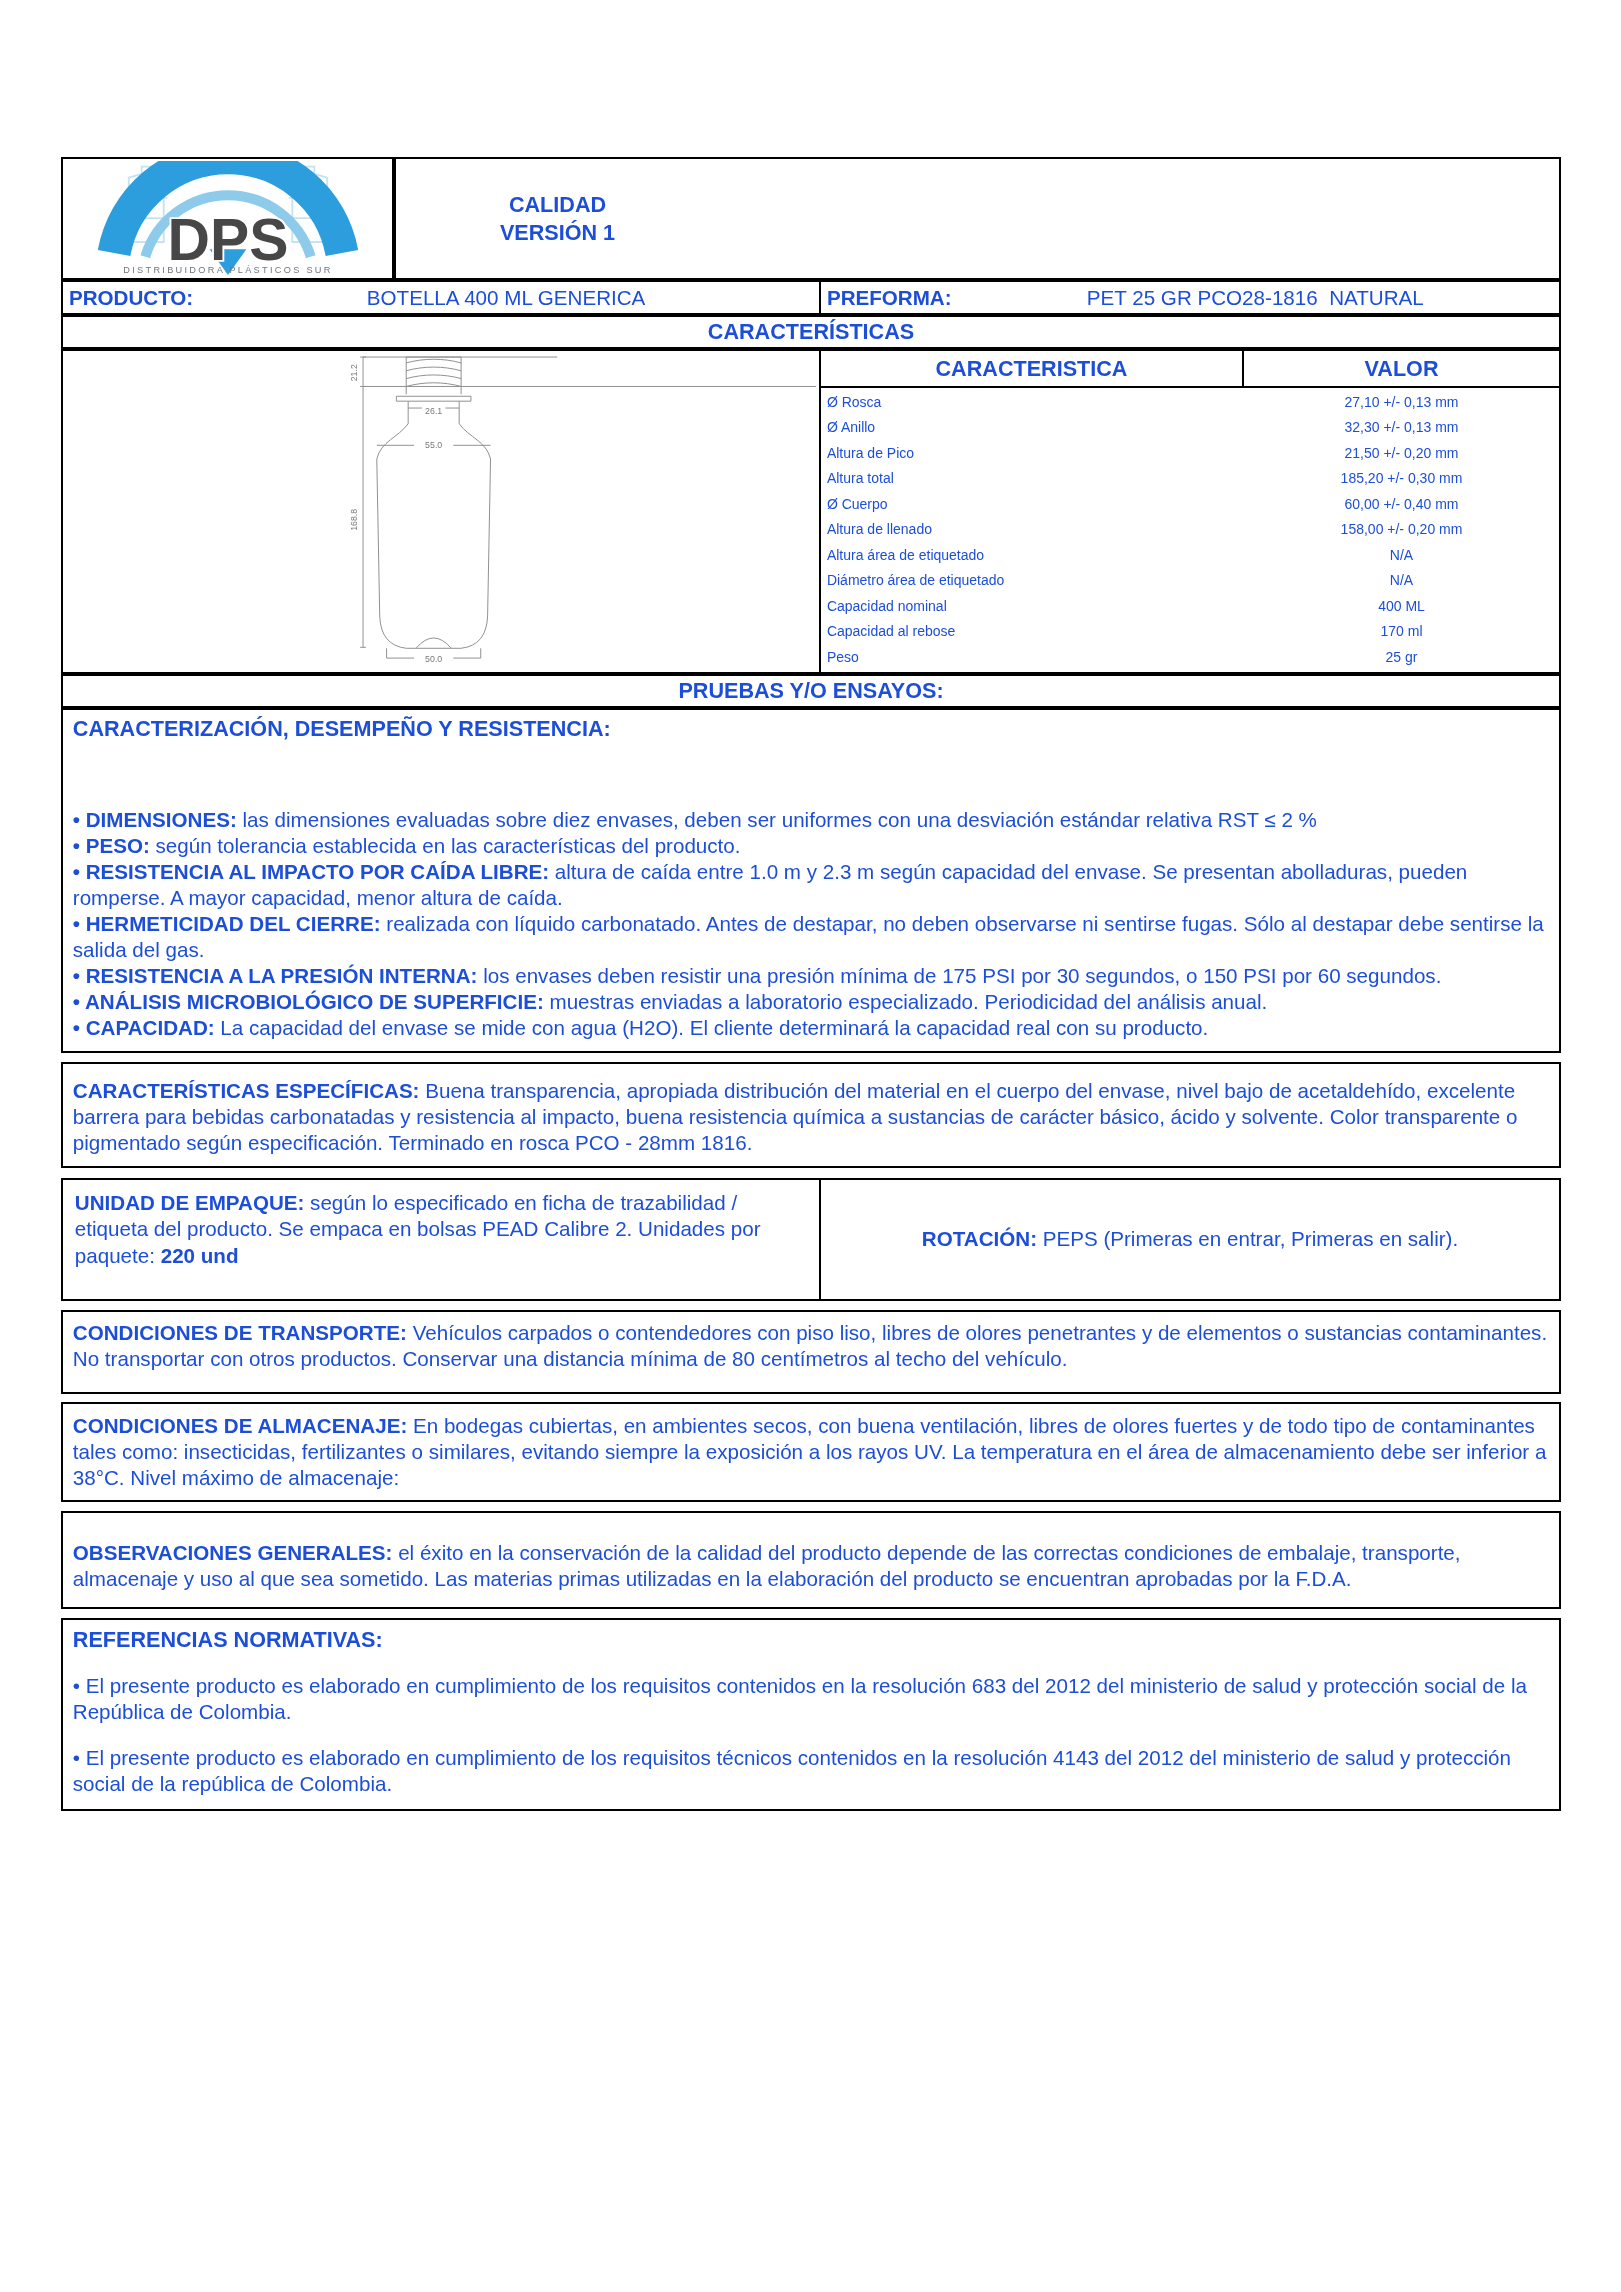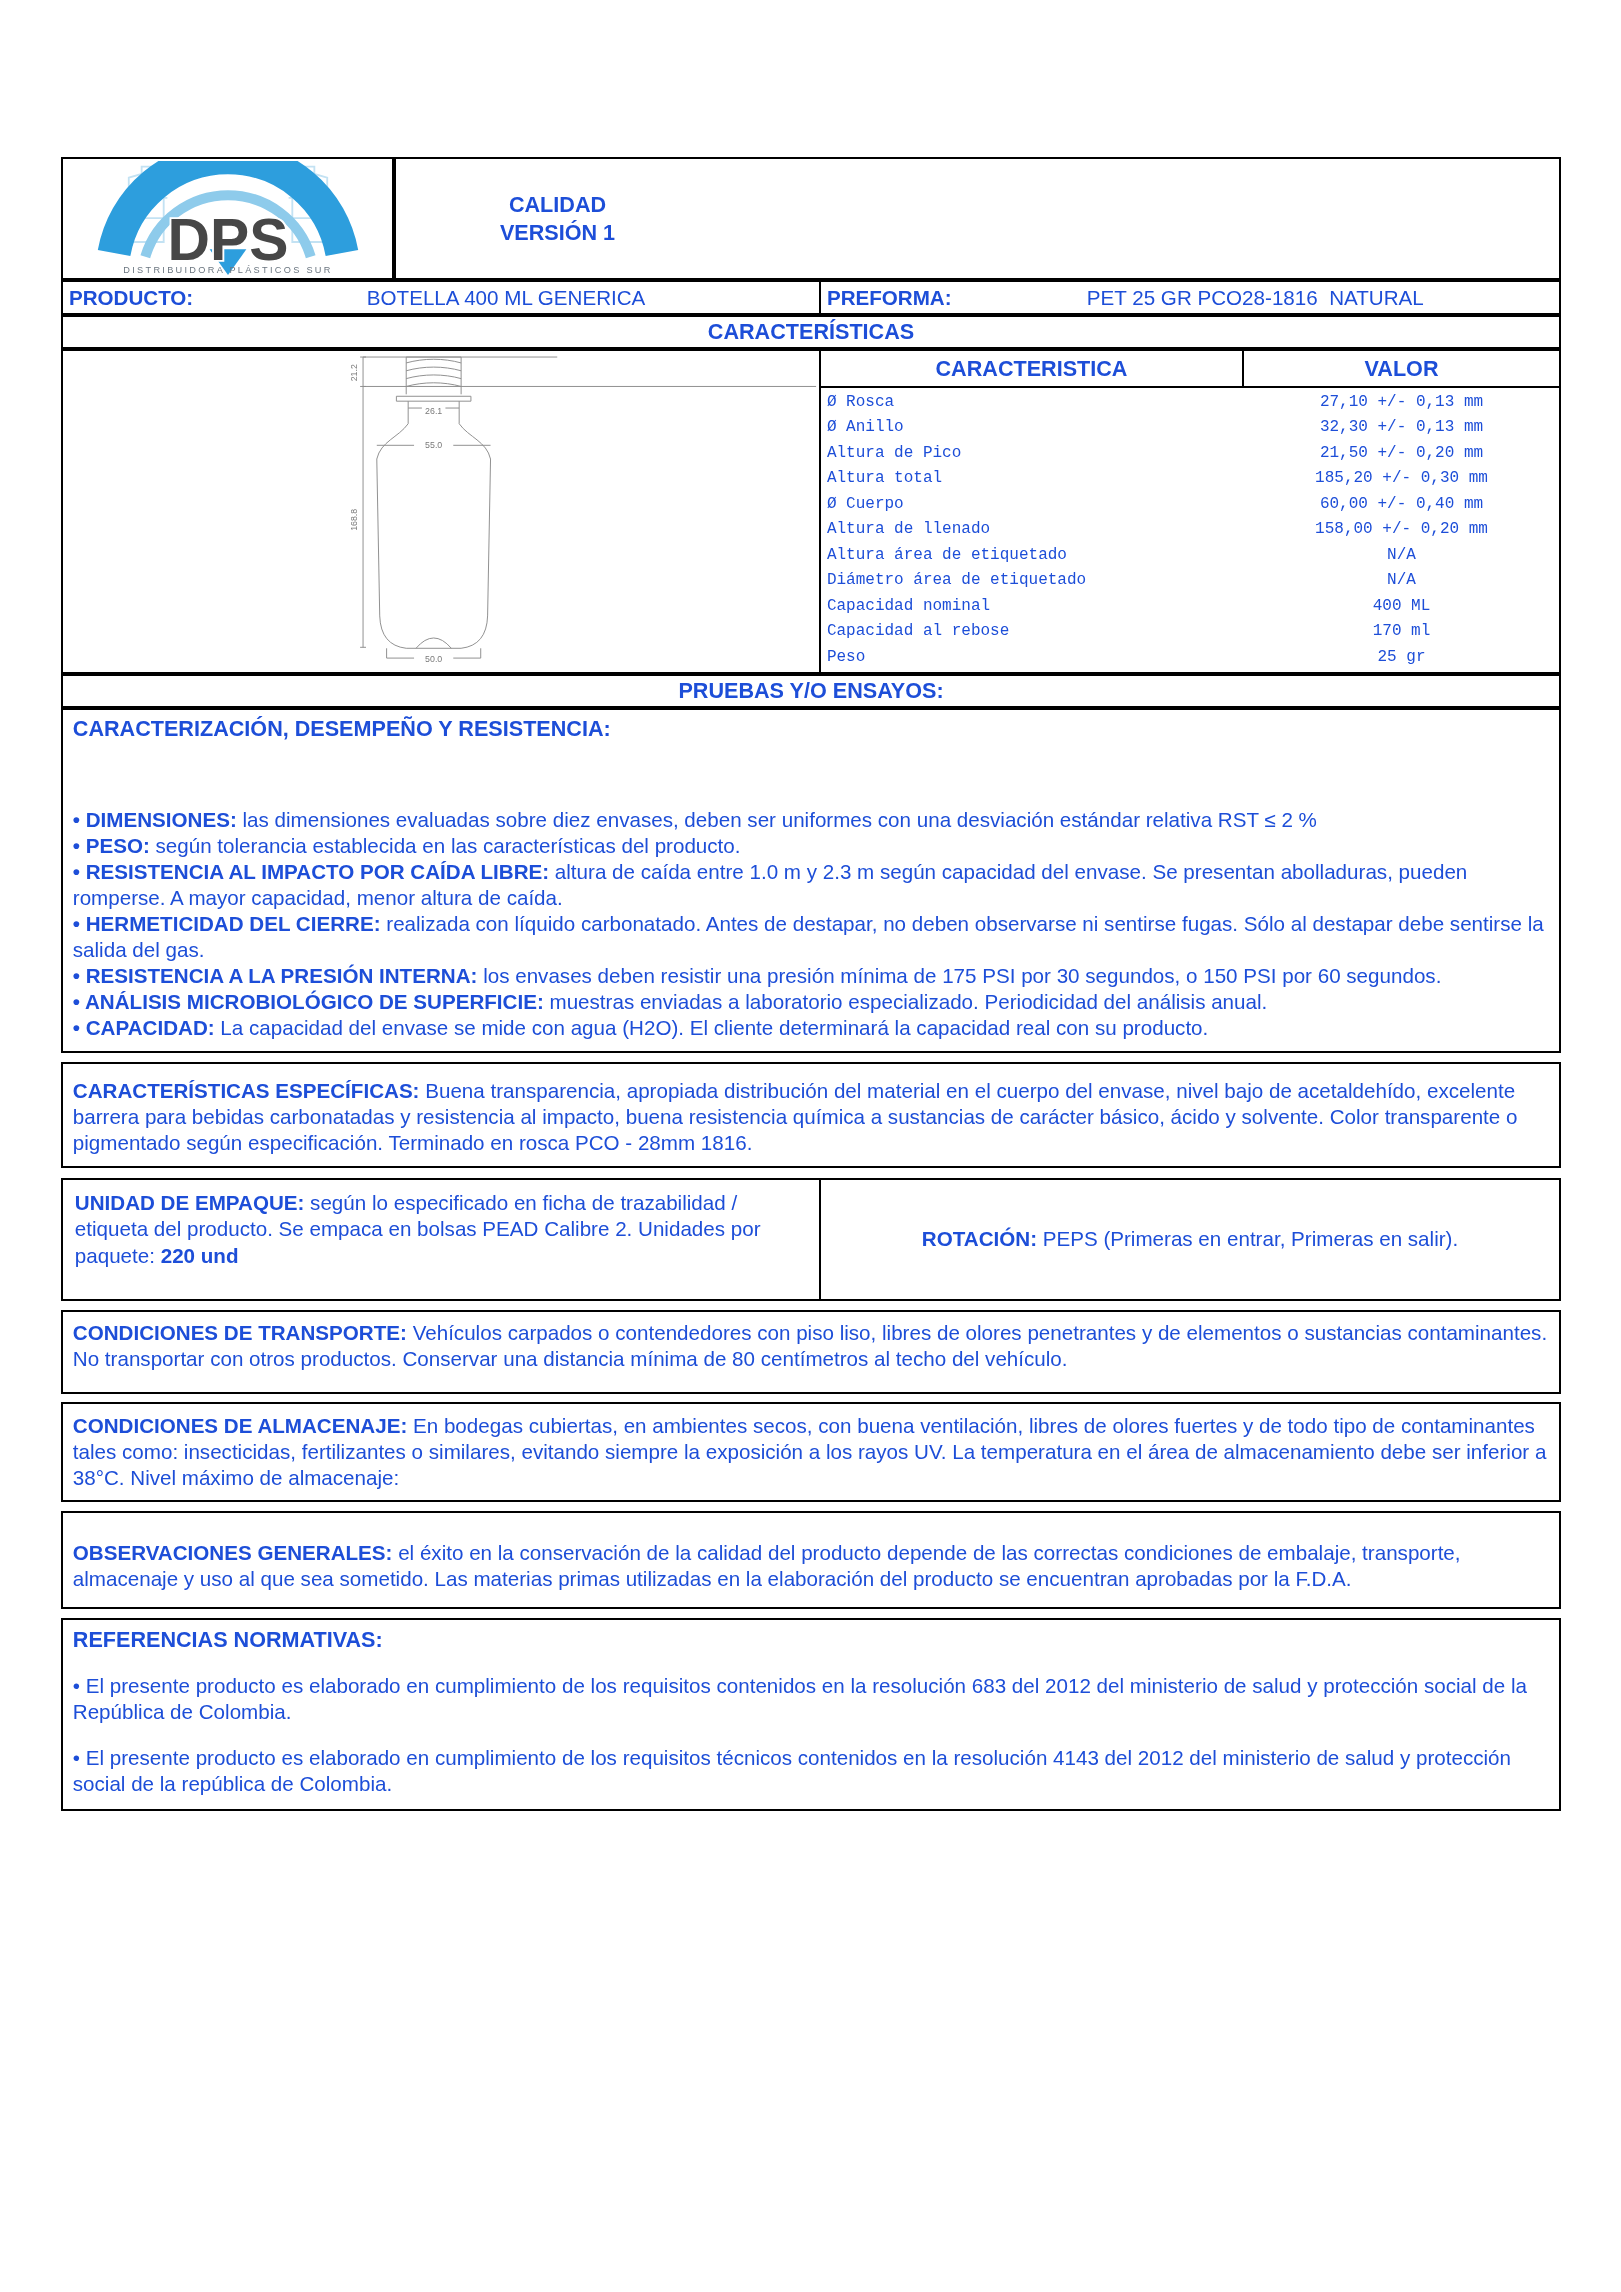--- a/index.html
+++ b/index.html
@@ -35,21 +35,21 @@
   .bar { height:34px; display:flex; align-items:center; justify-content:center; font-size:21.6px; font-weight:bold; }
 
   
   .char-body { display:flex; height:325px; }
   .diagram-cell { width:758px; border-right:2.9px solid #000; position:relative; }
   .char-table { flex:1; display:flex; flex-direction:column; }
   .char-head { display:flex; height:37px; border-bottom:2.9px solid #000; font-weight:bold; font-size:21.6px; }
   .char-head .hn { width:423px; border-right:2.9px solid #000; display:flex; align-items:center; justify-content:center; }
   .char-head .hv { flex:1; display:flex; align-items:center; justify-content:center; }
   .char-rows { flex:1; display:flex; flex-direction:column; justify-content:space-around; padding:2px 0; }
-  .char-row { display:flex; font-size:16px; line-height:23.5px;font-family:Liberation Mono, monospace; }
+  .char-row { display:flex; font-size:14px; line-height:23.5px; }
   .char-row .rn { width:423px; padding-left:5.9px; }
   .char-row .rv { flex:1; text-align:center; }
 
   
   .tests { min-height:343px; padding:5.9px 9.8px 9.8px 9.8px; }
   .tests .head { font-size:21.6px; font-weight:bold; }
   .bullets { margin-top:65px; font-size:20.6px; line-height:26px; }
 
   .para { font-size:20.6px; line-height:26px; }
   .spec { margin-top:9.8px; padding:13.7px 9.8px 9.8px 9.8px; min-height:102px; }

